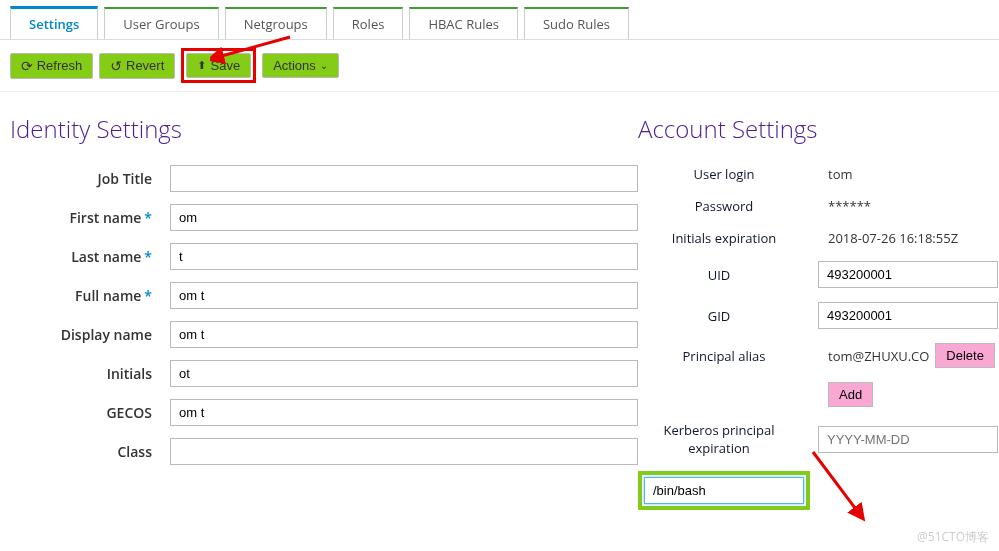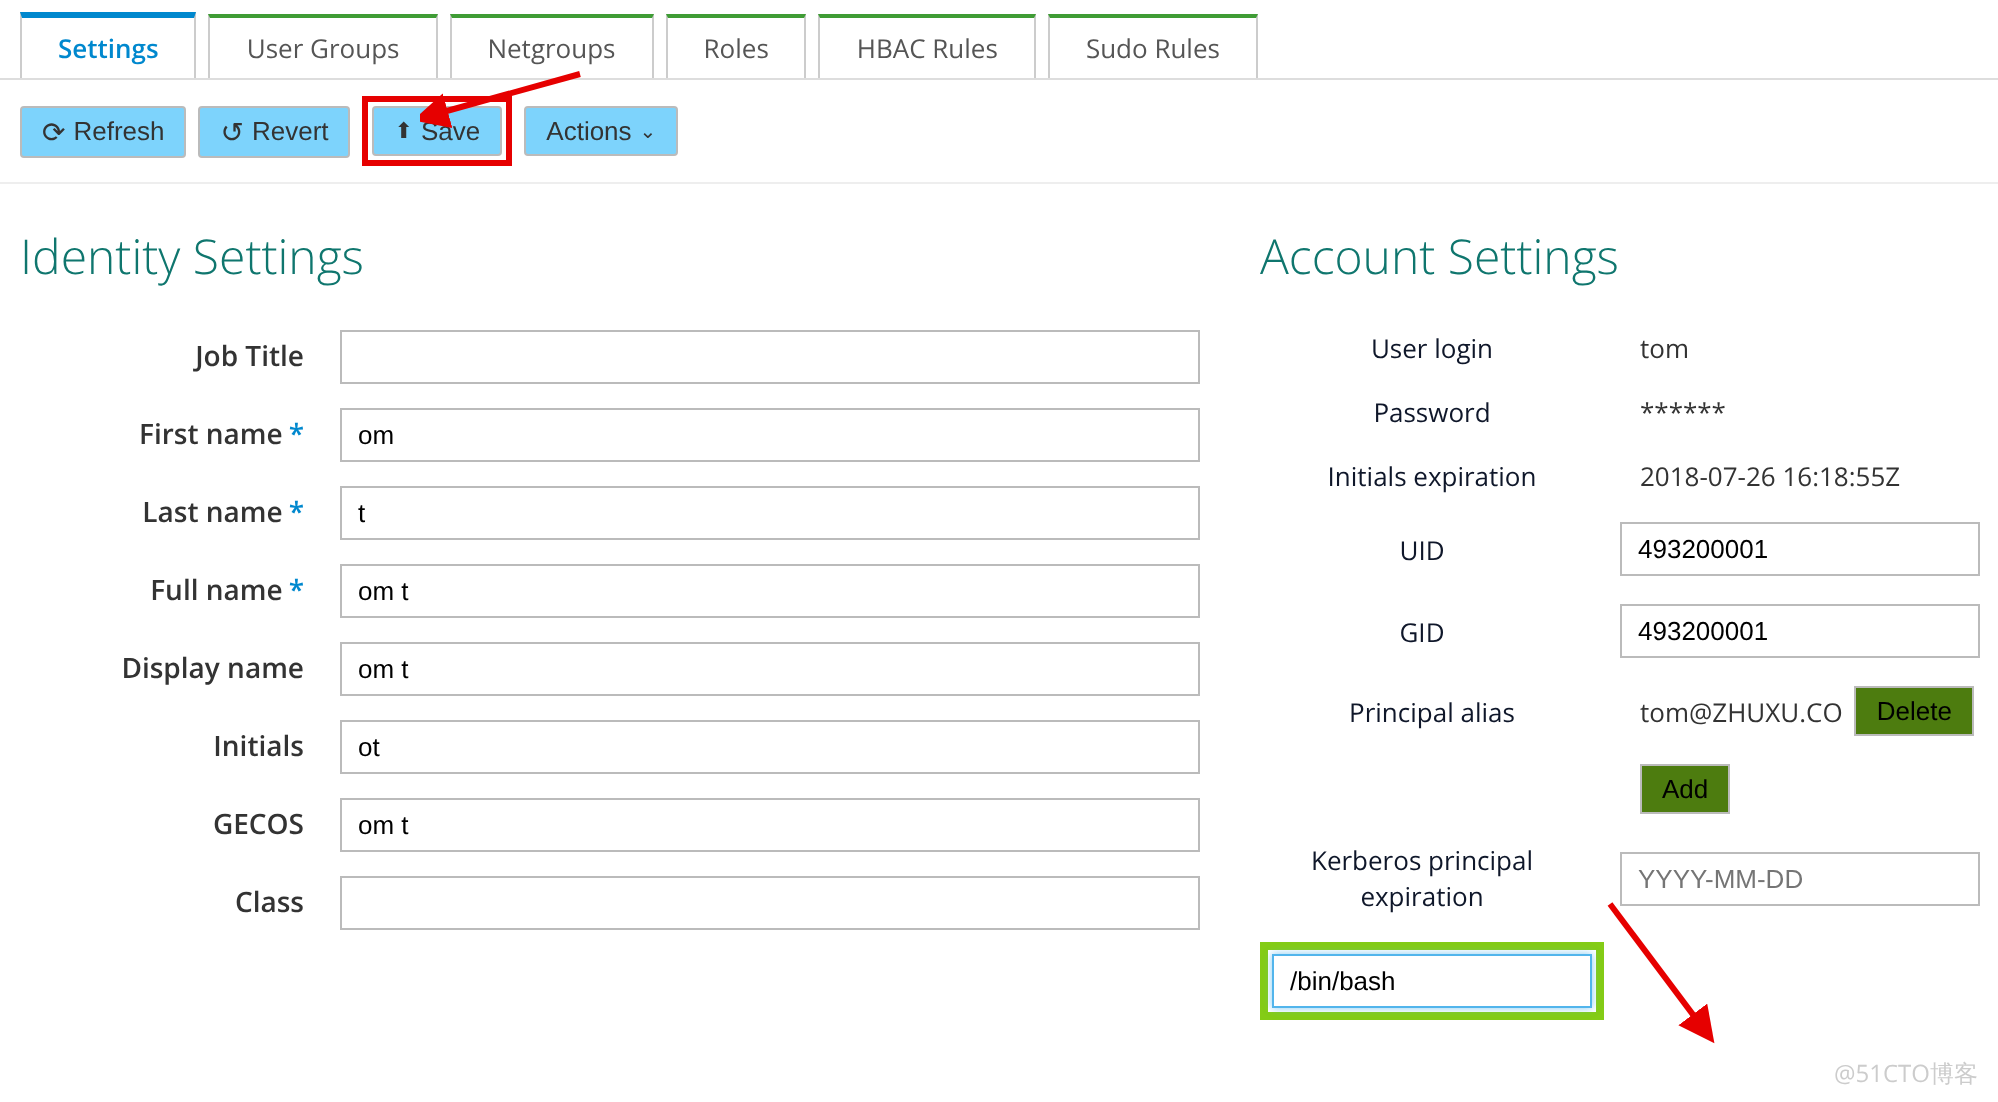--- a/index.html
+++ b/index.html
@@ -4,47 +4,47 @@
   <style>
     * { box-sizing: border-box; margin: 0; padding: 0; }
     body { font-family: "Open Sans", "Helvetica Neue", Arial, sans-serif; font-size: 13px; color: #333; background: #fff; width: 999px; }
     
     .tabs { display: flex; border-bottom: 1px solid #ddd; padding-left: 10px; height: 40px; align-items: flex-end; }
     .tab { padding: 6px 18px; border: 1px solid #ccc; border-bottom: none; margin-right: 6px; background: #fff; cursor: pointer; font-size: 13px; color: #555; position: relative; }
     .tab.active { border-top: 3px solid #0088ce; font-weight: 600; color: #0088ce; }
     .tab.green-top { border-top: 2px solid #3f9c35; }
     
     .toolbar { display: flex; gap: 6px; padding: 8px 10px; border-bottom: 1px solid #eee; align-items: center; }
-    .btn { padding: 4px 10px; border: 1px solid #bbb; background: #7dd3fc; cursor: pointer; font-size: 13px; color: #333; border-radius: 2px; display: inline-flex; align-items: center; gap: 4px; }
+    .btn { padding: 4px 10px; border: 1px solid #bbb; background: #84cc16; cursor: pointer; font-size: 13px; color: #333; border-radius: 2px; display: inline-flex; align-items: center; gap: 4px; }
     .icon-refresh::before { content: "⟳"; font-size: 14px; }
     .icon-revert::before { content: "↺"; font-size: 14px; }
     .icon-save::before { content: "⬆"; font-size: 11px; position: relative; top: -1px; }
     .icon-caret::after { content: " ⌄"; font-size: 10px; }
     
     .save-highlight { border: 3px solid #e60000; padding: 2px; display: inline-block; }
     
     .content { display: flex; padding: 20px 10px 10px 10px; position: relative; }
     .left-col { flex: 0 0 620px; }
     .right-col { flex: 1; min-width: 360px; }
     
-    h2 { font-size: 24px; font-weight: 300; color: #0f766e; margin-bottom: 20px; }
+    h2 { font-size: 24px; font-weight: 300; color: #4c1d95; margin-bottom: 20px; }
     
     .form-row { display: flex; align-items: center; margin-bottom: 12px; }
     .form-label { width: 160px; text-align: right; padding-right: 18px; font-size: 14px; font-weight: 600; color: #333; }
     .req { color: #0088ce; margin-left: 3px; }
-    .form-input { width: 430px; padding: 5px 8px; border: 1px solid #bbb; font-size: 13px; }
+    .form-input { width: 468px; padding: 5px 8px; border: 1px solid #bbb; font-size: 13px; }
     
     .right-col .form-row { margin-bottom: 14px; }
     .right-label { width: 190px; text-align: center; padding-right: 18px; font-size: 13px; font-weight: 400; color: #0f172a; }
     .right-value { font-size: 13px; color: #333; padding-left: 0; }
     .right-input { flex: 1; padding: 5px 8px; border: 1px solid #bbb; font-size: 13px; max-width: 180px; }
     .right-input.focused { border-color: #52b5ec; box-shadow: 0 0 4px rgba(82,181,236,0.7); }
     
     .inline-group { display: flex; align-items: center; gap: 6px; }
-    .btn-sm { padding: 4px 10px; border: 1px solid #bbb; background: #4d7c0f; cursor: pointer; font-size: 13px; }
+    .btn-sm { padding: 4px 10px; border: 1px solid #bbb; background: #f9a8d4; cursor: pointer; font-size: 13px; }
     
     .login-shell-highlight { border: 2px solid #e60000; padding: 3px 8px; }
     .login-shell-box { border: 4px solid #84cc16; padding: 2px; }
     
     .watermark { position: absolute; right: 10px; bottom: 5px; color: #ccc; font-size: 12px; pointer-events: none; }
     
     svg.arrow { position: absolute; pointer-events: none; }
   </style>
 </head>
 <body>

